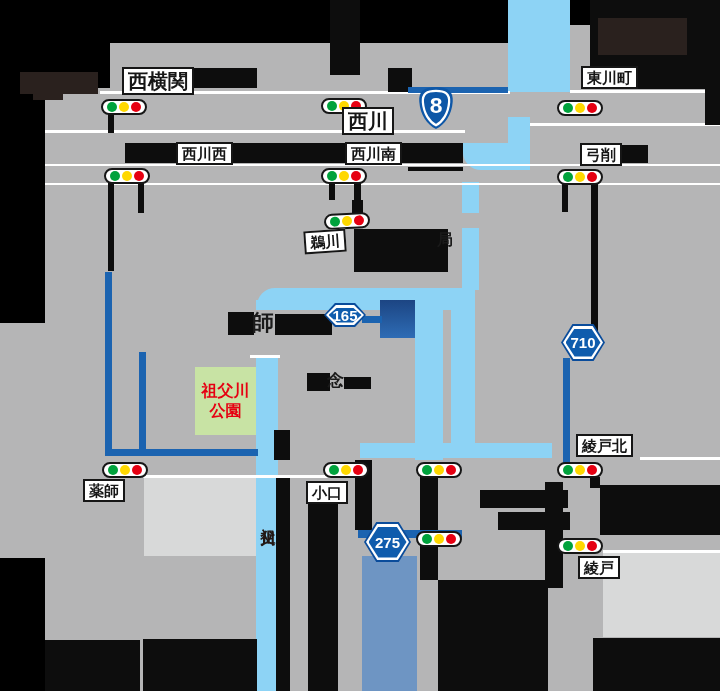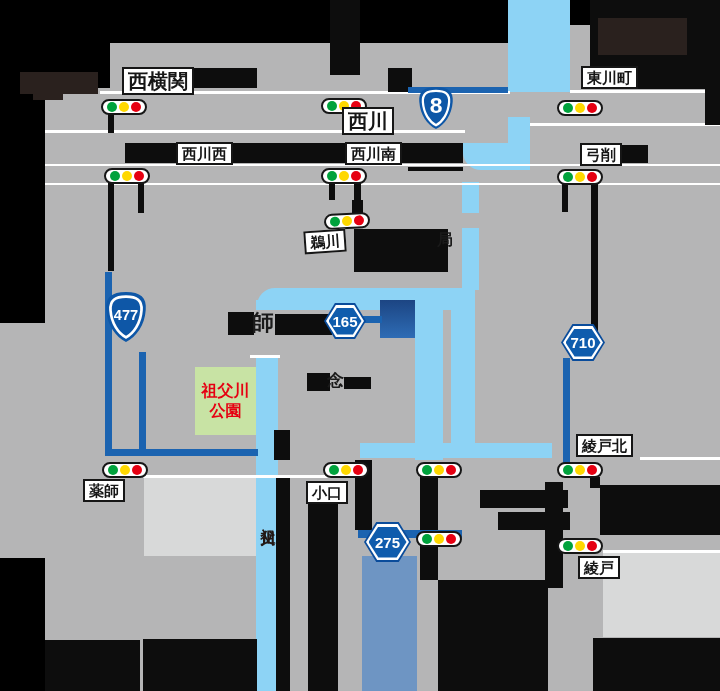--- a/index.html
+++ b/index.html
@@ -215,26 +215,21 @@
     <div class="signal" style="left: 557px; top: 538px;">
       <b class="sig-g"></b>
       <b class="sig-y"></b>
       <b class="sig-r"></b>
     </div>
     <div class="nat-shield" style="left: 417px; top: 86px; width: 38px; height: 44px;"><svg width="38" height="44" viewBox="0 0 42 50">
         <path d="M21 1 C35 1 41 6.5 40 18 C39 33 31 44 21 49 C11 44 3 33 2 18 C1 6.5 7 1 21 1 Z" fill="#0e57a7"></path>
         <path d="M21 5.5 C31.5 5.5 36.6 9 35.9 18.5 C35 31 28.5 40.5 21 44.6 C13.5 40.5 7 31 6.1 18.5 C5.4 9 10.5 5.5 21 5.5 Z" fill="none" stroke="#ffffff" stroke-width="2.6"></path>
         <text x="21" y="31" text-anchor="middle" fill="#ffffff" font-weight="bold" font-size="26" font-family="Liberation Sans, sans-serif">8</text>
       </svg></div>
-    <div class="nat-shield" style="left: 104px; top: 291px; width: 44px; height: 52px;"><svg width="44" height="52" viewBox="0 0 42 50">
-        <path d="M21 1 C35 1 41 6.5 40 18 C39 33 31 44 21 49 C11 44 3 33 2 18 C1 6.5 7 1 21 1 Z" fill="#0e57a7"></path>
-        <path d="M21 5.5 C31.5 5.5 36.6 9 35.9 18.5 C35 31 28.5 40.5 21 44.6 C13.5 40.5 7 31 6.1 18.5 C5.4 9 10.5 5.5 21 5.5 Z" fill="none" stroke="#ffffff" stroke-width="2.6"></path>
-        <text x="21" y="28" text-anchor="middle" fill="#ffffff" font-weight="bold" font-size="14" font-family="Liberation Sans, sans-serif">477</text>
-      </svg></div>
-    <div class="hex-outer" style="left: 324px; top: 303px; width: 42px; height: 36px;">
+    <div class="hex-outer" style="left: 324px; top: 303px; width: 42px; height: 24px;">
       <div class="hex-white"></div>
       <div class="hex-core">165</div>
     </div>
     <div class="hex-outer" style="left: 561px; top: 324px; width: 44px; height: 37px;">
       <div class="hex-white"></div>
       <div class="hex-core">710</div>
     </div>
     <div class="hex-outer" style="left: 364px; top: 522px; width: 47px; height: 40px;">
       <div class="hex-white"></div>
       <div class="hex-core">275</div>

